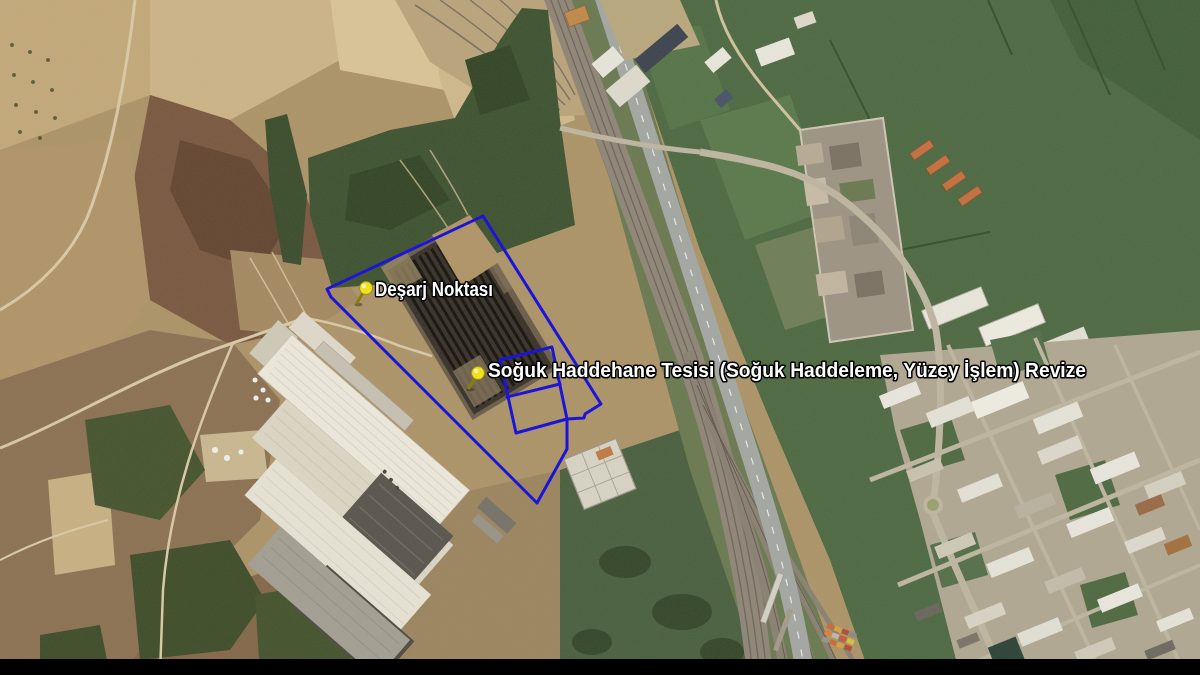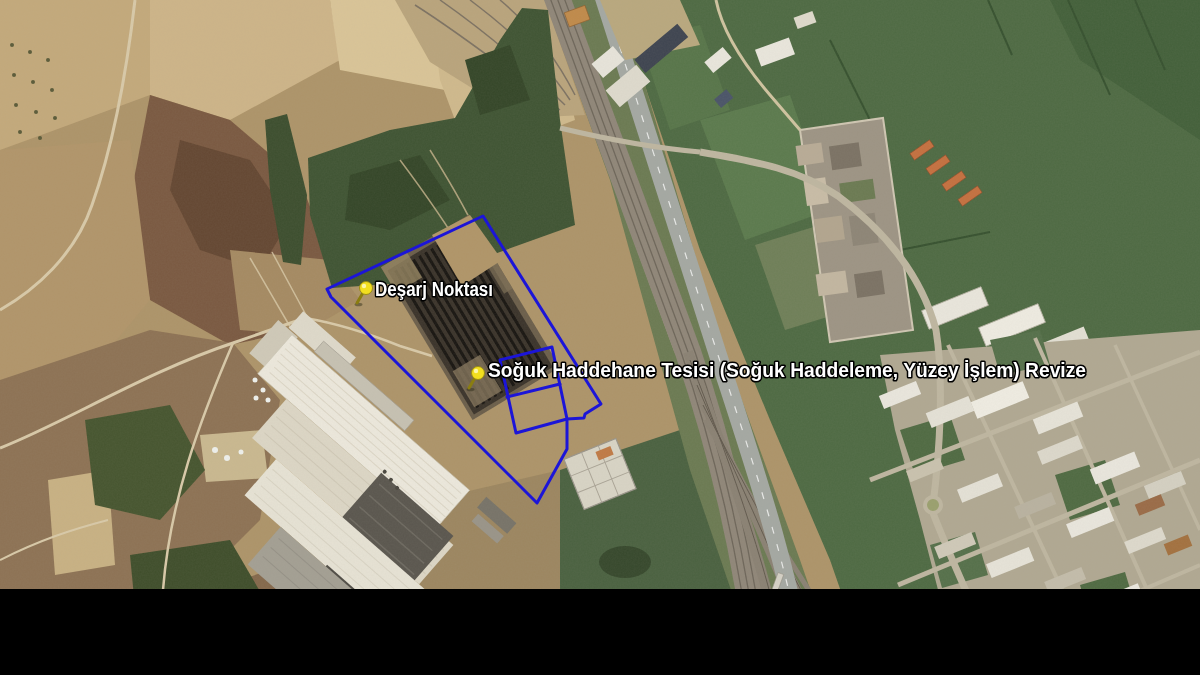--- a/index.html
+++ b/index.html
@@ -1,16 +1,16 @@
 <!DOCTYPE html>
 <html><head>
 <meta charset="utf-8">
 <style>
   html,body{margin:0;padding:0;background:#000;}
-  #map-view{position:relative;width:1200px;height:589px;overflow:hidden;cursor:grab;}
+  #map-view{position:relative;width:1200px;height:659px;overflow:hidden;cursor:grab;}
   #map-view svg{display:block;}
   .gelabel{
     font-family:"Liberation Sans", sans-serif;
     font-weight:bold;
     font-size:20px;
     fill:#ffffff;
     stroke:#000000;
     stroke-width:3.2px;
     paint-order:stroke;
     stroke-linejoin:round;

